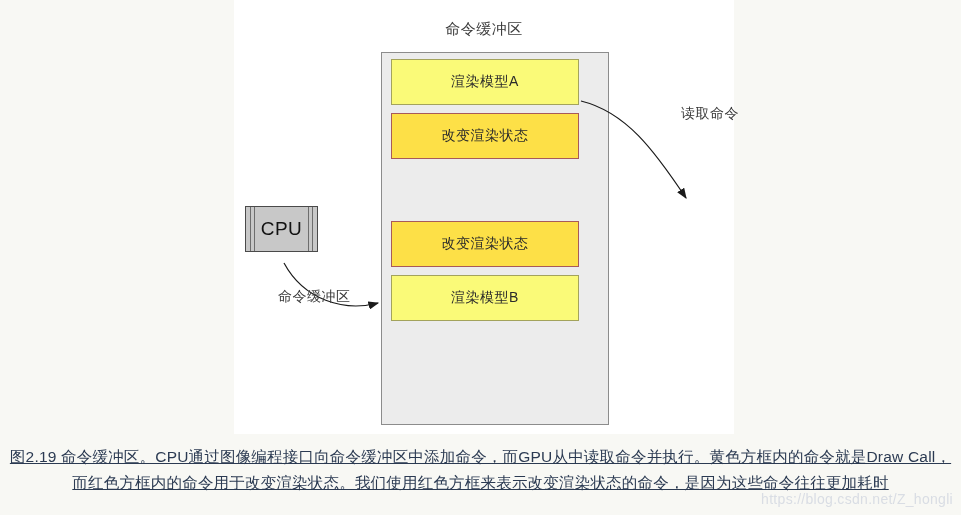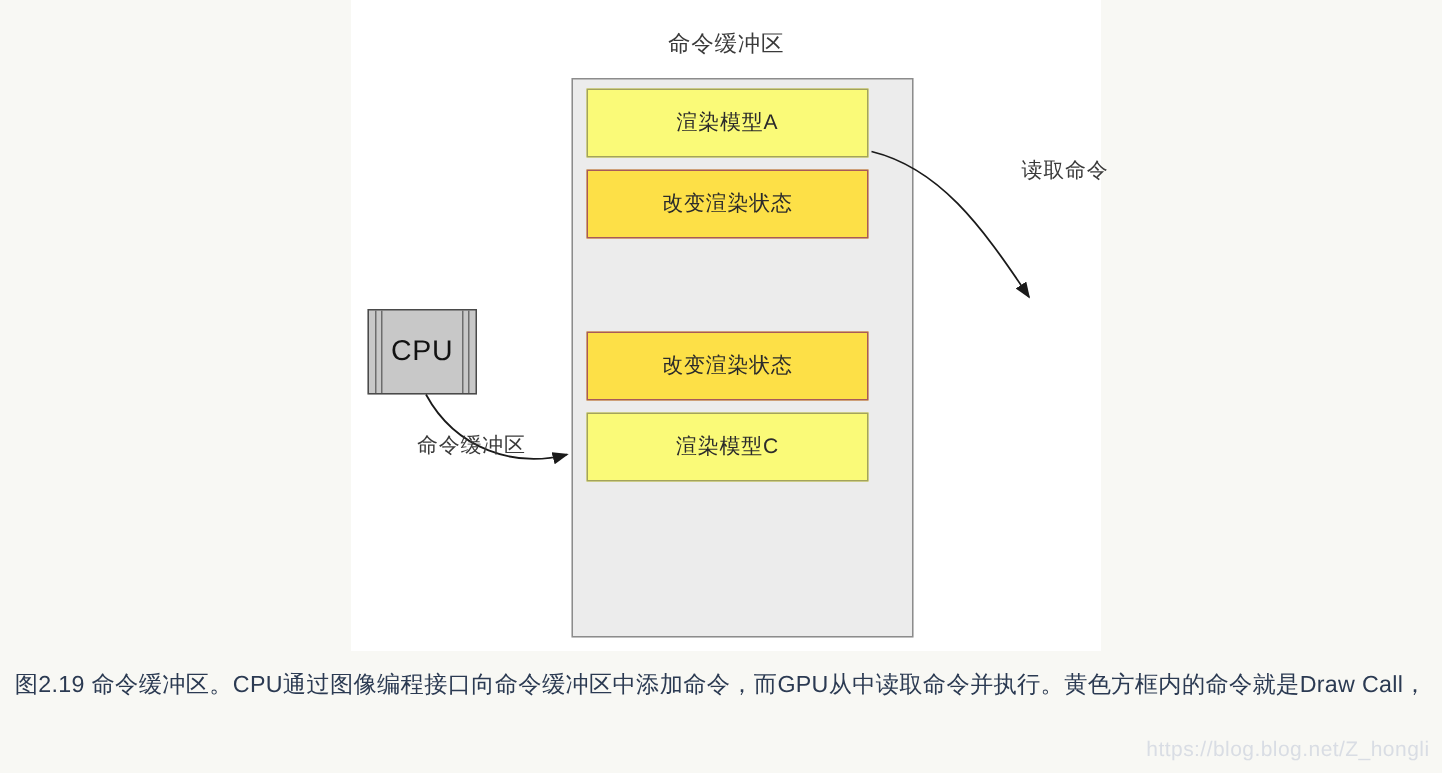--- a/index.html
+++ b/index.html
@@ -70,21 +70,21 @@
   }
   .cmd-state {
     background: #fde047;
     border-color: #a85a5a;
   }
 
   
   .proc-box {
     position: absolute;
     width: 73px;
-    height: 57px;
+    height: 46px;
     background: #c8c8c8;
     border: 1px solid #4a4a4a;
     box-sizing: border-box;
   }
   .proc-box .bar-left,
   .proc-box .bar-right {
     position: absolute;
     top: 0;
     width: 5px;
     height: 100%;
@@ -132,21 +132,21 @@
     position: absolute;
     left: 0;
     top: 444px;
     width: 961px;
     text-align: center;
     color: #2b3a52;
     font-size: 15.5px;
     line-height: 26px;
     letter-spacing: 0.2px;
   }
-  #caption .cap-line { display: block; }
+  #caption .cap-line { display: block; text-decoration: underline; }
 
   
   #watermark {
     position: absolute;
     right: 8px;
     bottom: 8px;
     font-size: 14px;
     color: #d9dde4;
     letter-spacing: 0.3px;
   }
@@ -155,21 +155,21 @@
 <body>
 
 <div id="figure-canvas">
 
   <div id="diagram-title">命令缓冲区</div>
 
   <div id="command-buffer">
     <div class="cmd-box cmd-draw" style="top:6px">渲染模型A</div>
     <div class="cmd-box cmd-state" style="top:60px">改变渲染状态</div>
     <div class="cmd-box cmd-state" style="top:168px">改变渲染状态</div>
-    <div class="cmd-box cmd-draw" style="top:222px">渲染模型C</div>
+    <div class="cmd-box cmd-draw" style="top:222px">渲染模型B</div>
   </div>
 
   <div id="cpu-box" class="proc-box">
     <div class="bar-left"></div>
     <div class="bar-right"></div>
     <div class="proc-label">CPU</div>
   </div>
 
 
   <svg id="arrow-layer" viewBox="0 0 500 434" width="500" height="434">
@@ -184,15 +184,16 @@
     <path d="M 347 101 C 392 112, 420 150, 452 198" fill="none" stroke="#1a1a1a" stroke-width="1.2" marker-end="url(#arrowhead)"></path>
   </svg>
 
   <div id="label-add" class="arrow-label">命令缓冲区</div>
   <div id="label-read" class="arrow-label">读取命令</div>
 
 </div>
 
 <div id="caption">
   <span class="cap-line">图2.19 命令缓冲区。CPU通过图像编程接口向命令缓冲区中添加命令，而GPU从中读取命令并执行。黄色方框内的命令就是Draw Call，</span>
+  <span class="cap-line">而红色方框内的命令用于改变渲染状态。我们使用红色方框来表示改变渲染状态的命令，是因为这些命令往往更加耗时</span>
 </div>
 
-<div id="watermark">https://blog.blog.net/Z_hongli</div>
+<div id="watermark">https://blog.csdn.net/Z_hongli</div>
 
 </body></html>

